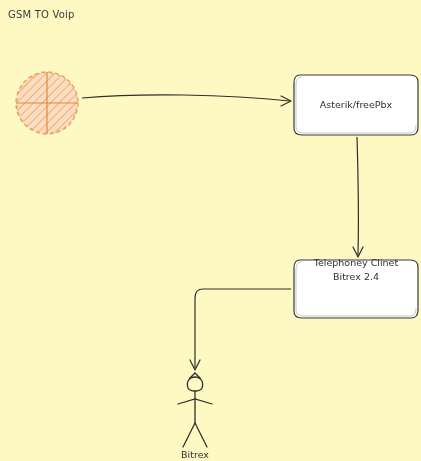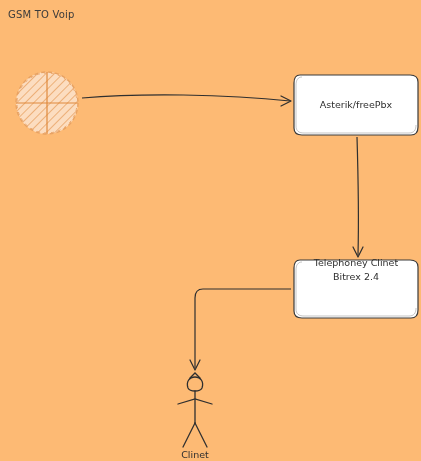--- a/index.html
+++ b/index.html
@@ -4,21 +4,21 @@
 <style>
   html, body {
     margin: 0;
     padding: 0;
     background: #ffffff;
   }
   #canvas {
     position: relative;
     width: 421px;
     height: 461px;
-    background: #fdba74;
+    background: #fef9c3;
     overflow: hidden;
     font-family: "DejaVu Sans", sans-serif;
   }
   .title {
     position: absolute;
     left: 8px;
     top: 9px;
     font-size: 10px;
     color: #3b3b3b;
     letter-spacing: 0.2px;
@@ -113,15 +113,15 @@
       <path d="M195,423 L183,447"></path>
       <path d="M195,423 L207,447"></path>
     </g>
   </svg>
 
   <div class="node-label" style="left:293px; top:98px; width:126px;">Asterik/freePbx</div>
 
   <div class="node-label" style="left:293px; top:256px; width:126px;">Telephoney Clinet
 Bitrex 2.4</div>
 
-  <div class="actor-label" style="left:165px; top:449px; width:60px;">Clinet</div>
+  <div class="actor-label" style="left:165px; top:449px; width:60px;">Bitrex</div>
 
 </div>
 
 </body></html>

